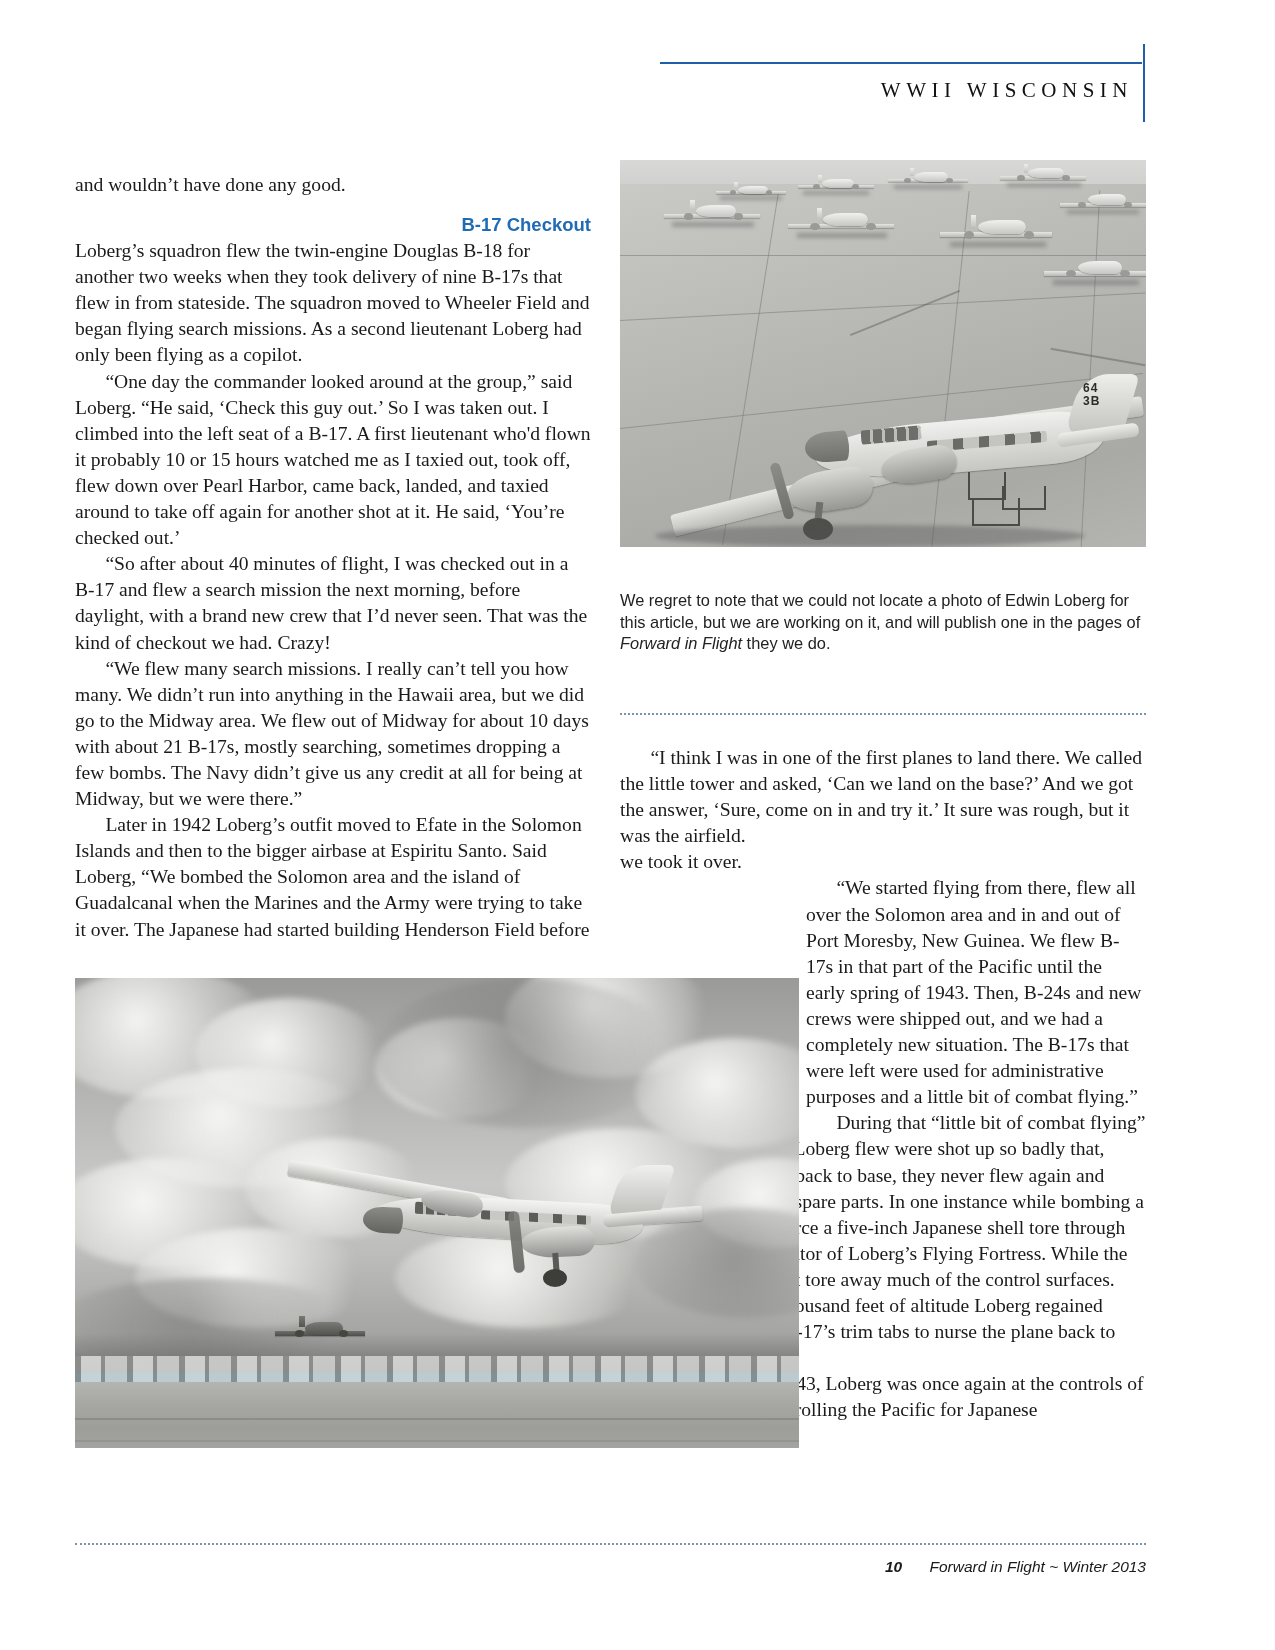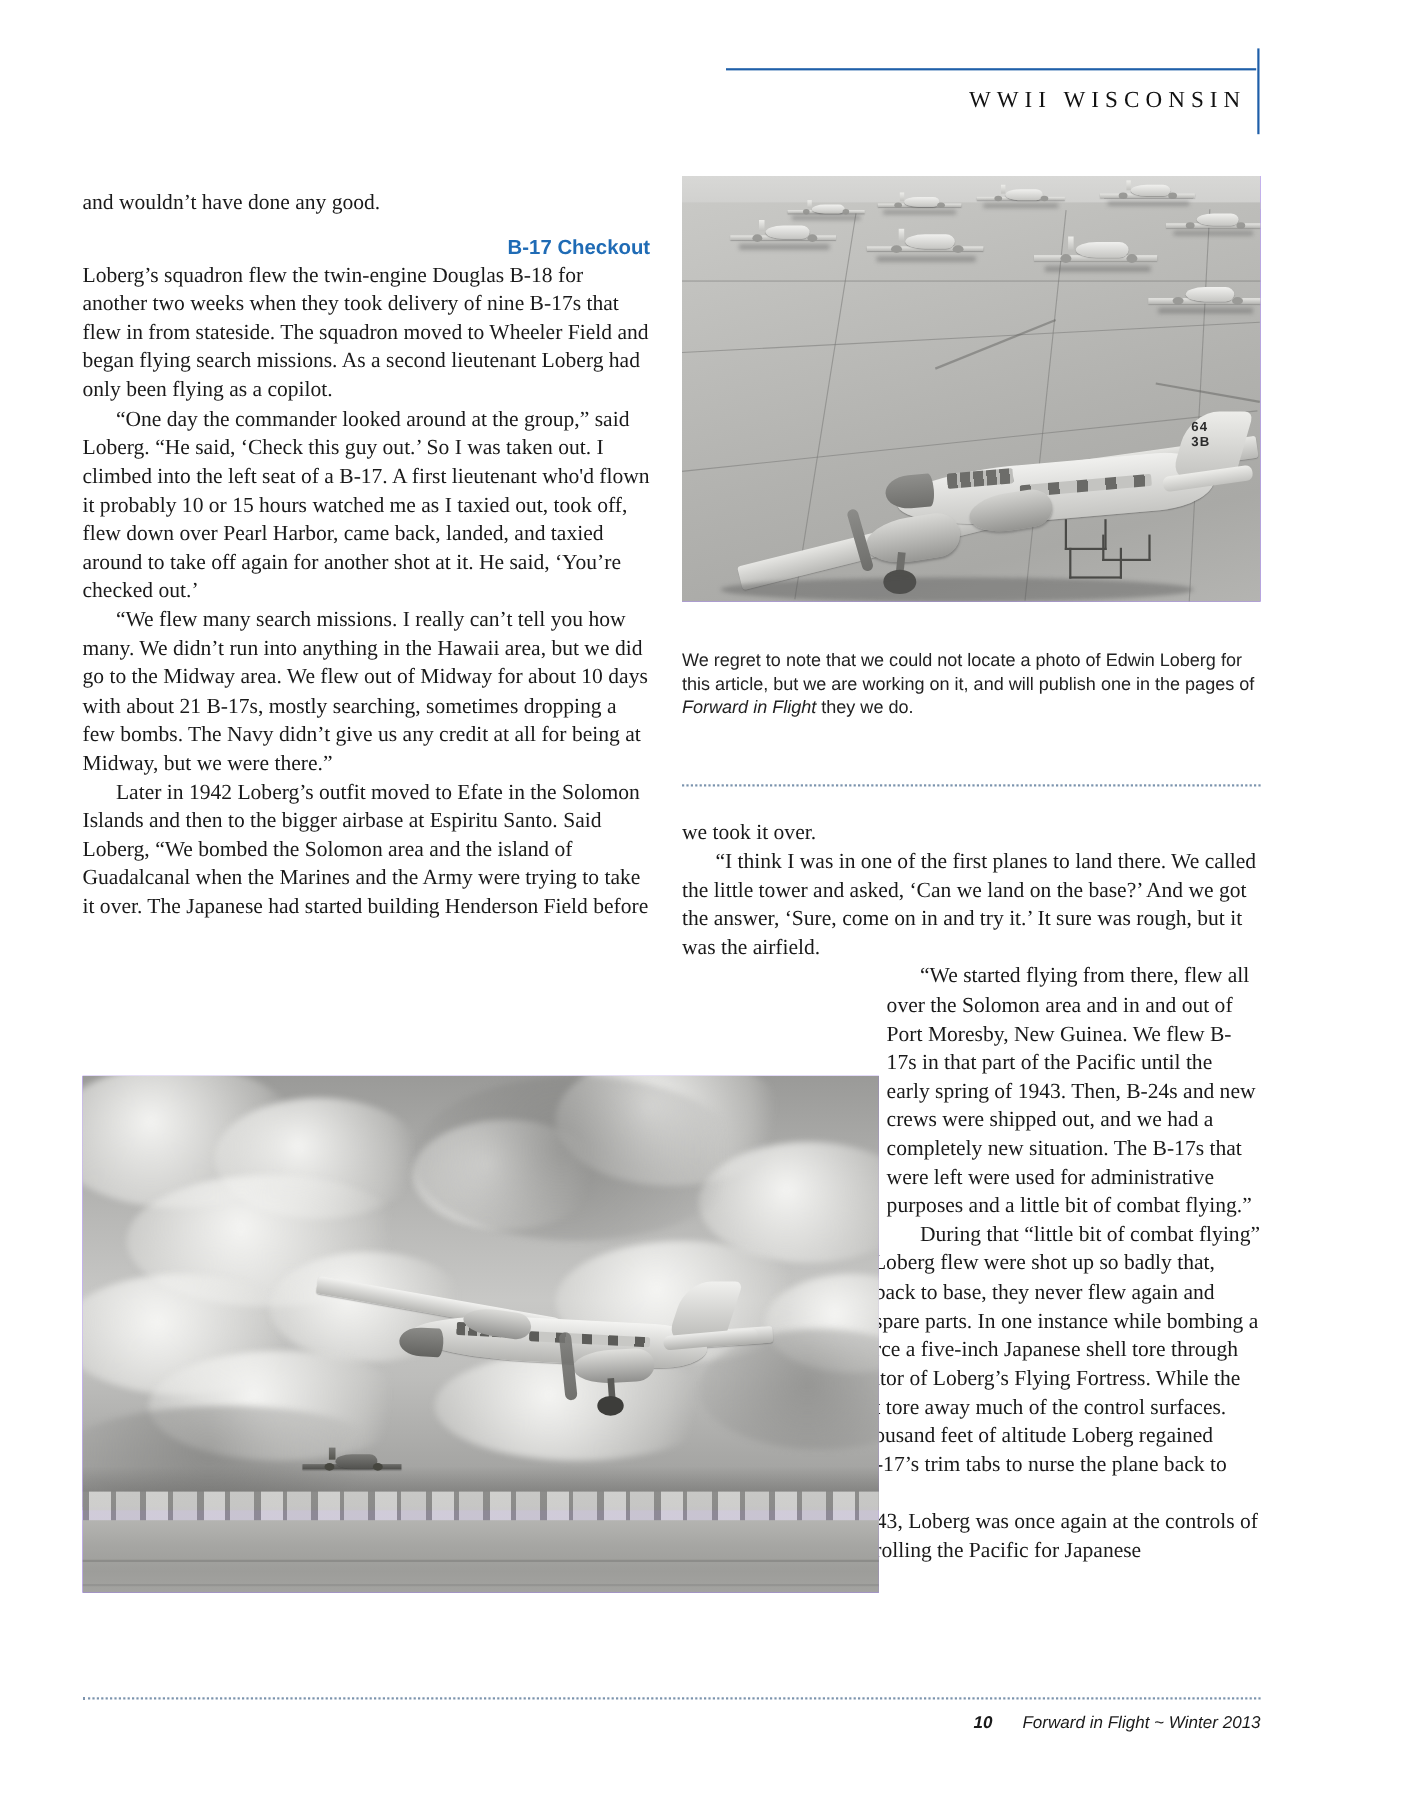--- a/index.html
+++ b/index.html
@@ -92,21 +92,21 @@
     line-height: 24px;
     color: #1f6bb5;
     margin: 15px 0 1px 0;
     text-align: right;
   }
 
   
   .photo {
     position: relative;
     overflow: hidden;
-    background: #8b5cf6;
+    background: #0ea5e9;
   }
   .photo-top {
     width: 526px;
     height: 387px;
   }
   .photo-bottom {
     position: absolute;
     left: 75px;
     top: 978px;
     width: 724px;
@@ -287,20 +287,21 @@
   <div class="header-rule"></div>
   <div class="header-tick"></div>
   <div class="header-title">WWII WISCONSIN</div>
 </div>
 
 <div class="col-left">
   <p class="body-par noindent">and wouldn’t have done any good.</p>
   <h2 class="subhead">B-17 Checkout</h2>
   <p class="body-par noindent">Loberg’s squadron flew the twin-engine Douglas B-18 for another two weeks when they took delivery of nine B-17s that flew in from stateside. The squadron moved to Wheeler Field and began flying search missions. As a second lieutenant Loberg had only been flying as a copilot.</p>
   <p class="body-par">“One day the commander looked around at the group,” said Loberg. “He said, ‘Check this guy out.’ So I was taken out. I climbed into the left seat of a B-17. A first lieutenant who'd flown it probably 10 or 15 hours watched me as I taxied out, took off, flew down over Pearl Harbor, came back, landed, and taxied around to take off again for another shot at it. He said, ‘You’re checked out.’</p>
+  <p class="body-par">“So after about 40 minutes of flight, I was checked out in a B-17 and flew a search mission the next morning, before daylight, with a brand new crew that I’d never seen. That was the kind of checkout we had. Crazy!</p>
   <p class="body-par">“We flew many search missions. I really can’t tell you how many. We didn’t run into anything in the Hawaii area, but we did go to the Midway area. We flew out of Midway for about 10 days with about 21 B-17s, mostly searching, sometimes dropping a few bombs. The Navy didn’t give us any credit at all for being at Midway, but we were there.”</p>
   <p class="body-par">Later in 1942 Loberg’s outfit moved to Efate in the Solomon Islands and then to the bigger airbase at Espiritu Santo. Said Loberg, “We bombed the Solomon area and the island of Guadalcanal when the Marines and the Army were trying to take it over. The Japanese had started building Henderson Field before</p>
 </div>
 
 <div class="col-right-top">
 
   <div class="photo photo-top">
     <div class="ph-sky"></div>
     <div class="ph-apron"></div>
 
@@ -424,22 +425,22 @@
 
 
   <div class="note">
     <span>We regret to note that we could not locate a photo of Edwin Loberg for this article, but we are working on it, and will publish one in the pages of </span><em>Forward in Flight</em><span> they we do.</span>
   </div>
 </div>
 
 <div class="dotted-rule rule-mid"></div>
 
 <div class="col-right-bottom">
+  <p class="body-par">“I think I was in one of the first planes to land there. We called the little tower and asked, ‘Can we land on the base?’ And we got the answer, ‘Sure, come on in and try it.’ It sure was rough, but it was the airfield.</p>
   <p class="body-par noindent">we took it over.</p>
-  <p class="body-par">“I think I was in one of the first planes to land there. We called the little tower and asked, ‘Can we land on the base?’ And we got the answer, ‘Sure, come on in and try it.’ It sure was rough, but it was the airfield.</p>
   <p class="body-par">
     <span class="wrap-spacer"></span><span>“We started flying from there, flew all over the Solomon area and in and out of Port Moresby, New Guinea. We flew B-17s in that part of the Pacific until the early spring of 1943. Then, B-24s and new crews were shipped out, and we had a completely new situation. The B-17s that were left were used for administrative purposes and a little bit of combat flying.”</span>
   </p>
   <p class="body-par">During that “little bit of combat flying” four of the B-17s that Loberg flew were shot up so badly that, although they made it back to base, they never flew again and were cannibalized for spare parts. In one instance while bombing a Japanese naval task force a five-inch Japanese shell tore through the stabilizer and elevator of Loberg’s Flying Fortress. While the shell didn’t detonate, it tore away much of the control surfaces. After losing several thousand feet of altitude Loberg regained control and used the B-17’s trim tabs to nurse the plane back to base.</p>
   <p class="body-par">On October 23, 1943, Loberg was once again at the controls of a war-weary B-17, patrolling the Pacific for Japanese</p>
 </div>
 
 <div class="photo photo-bottom">
   <div class="bp-sky"></div>
 

